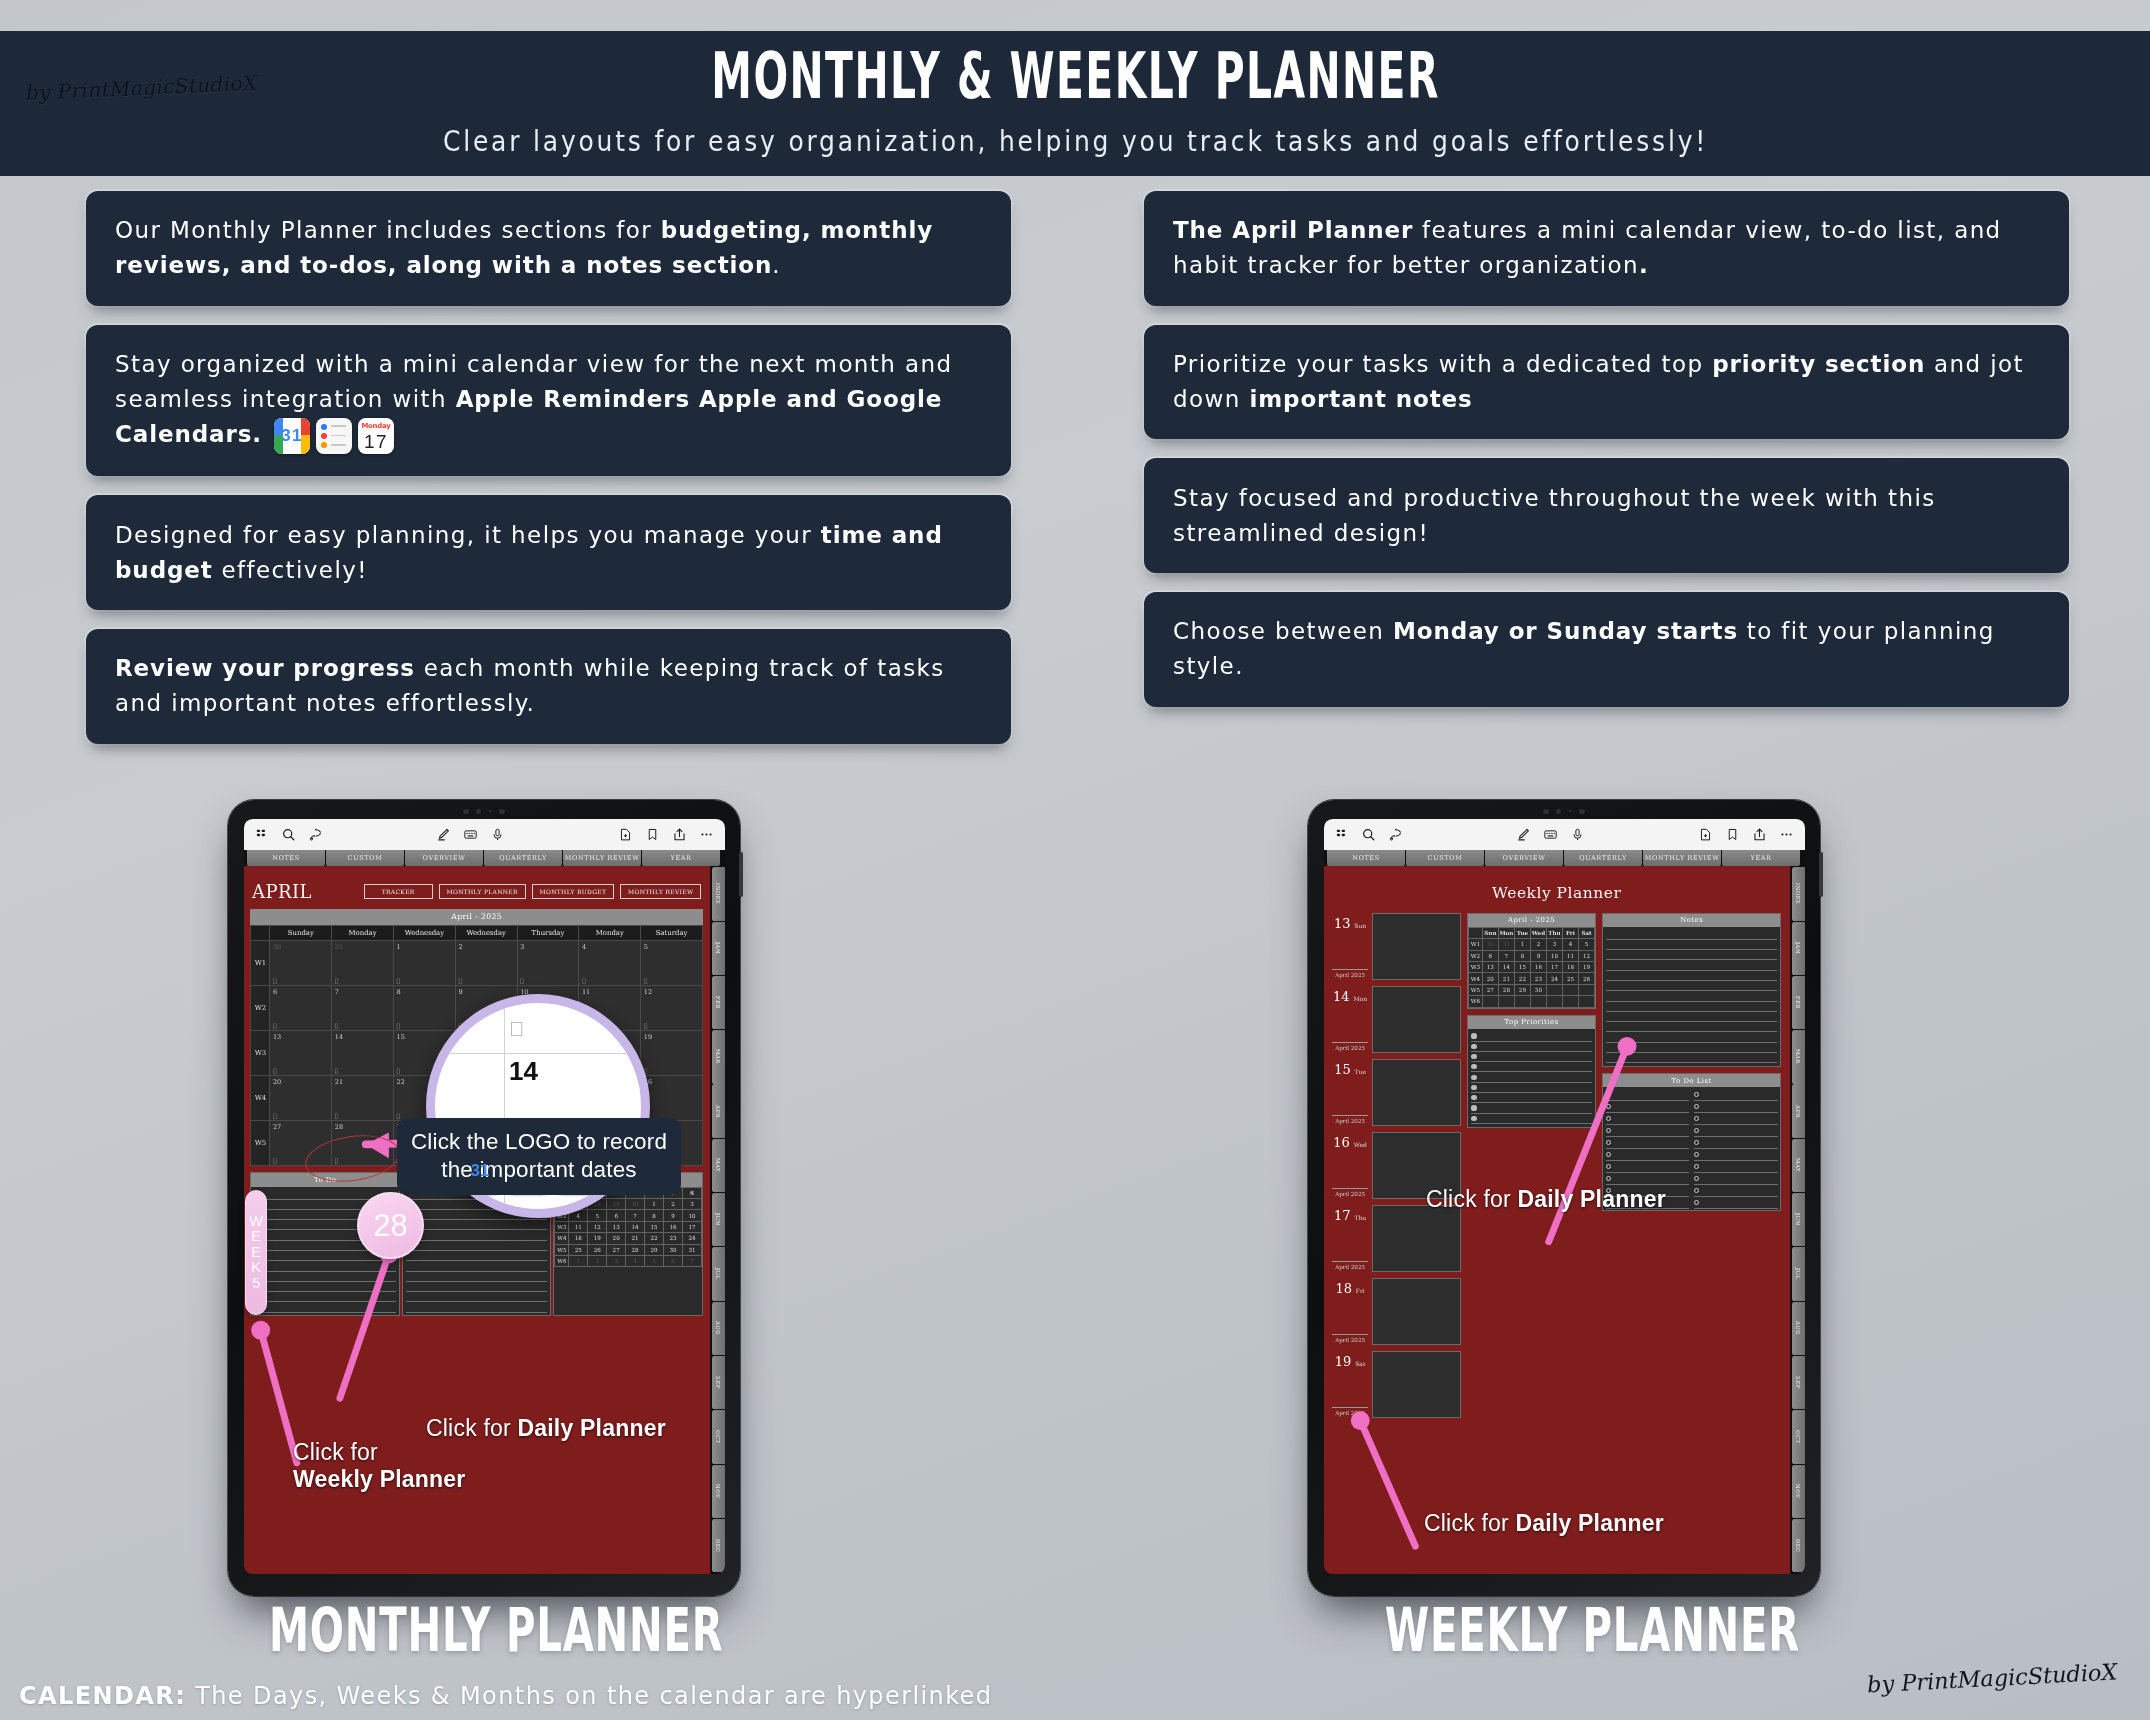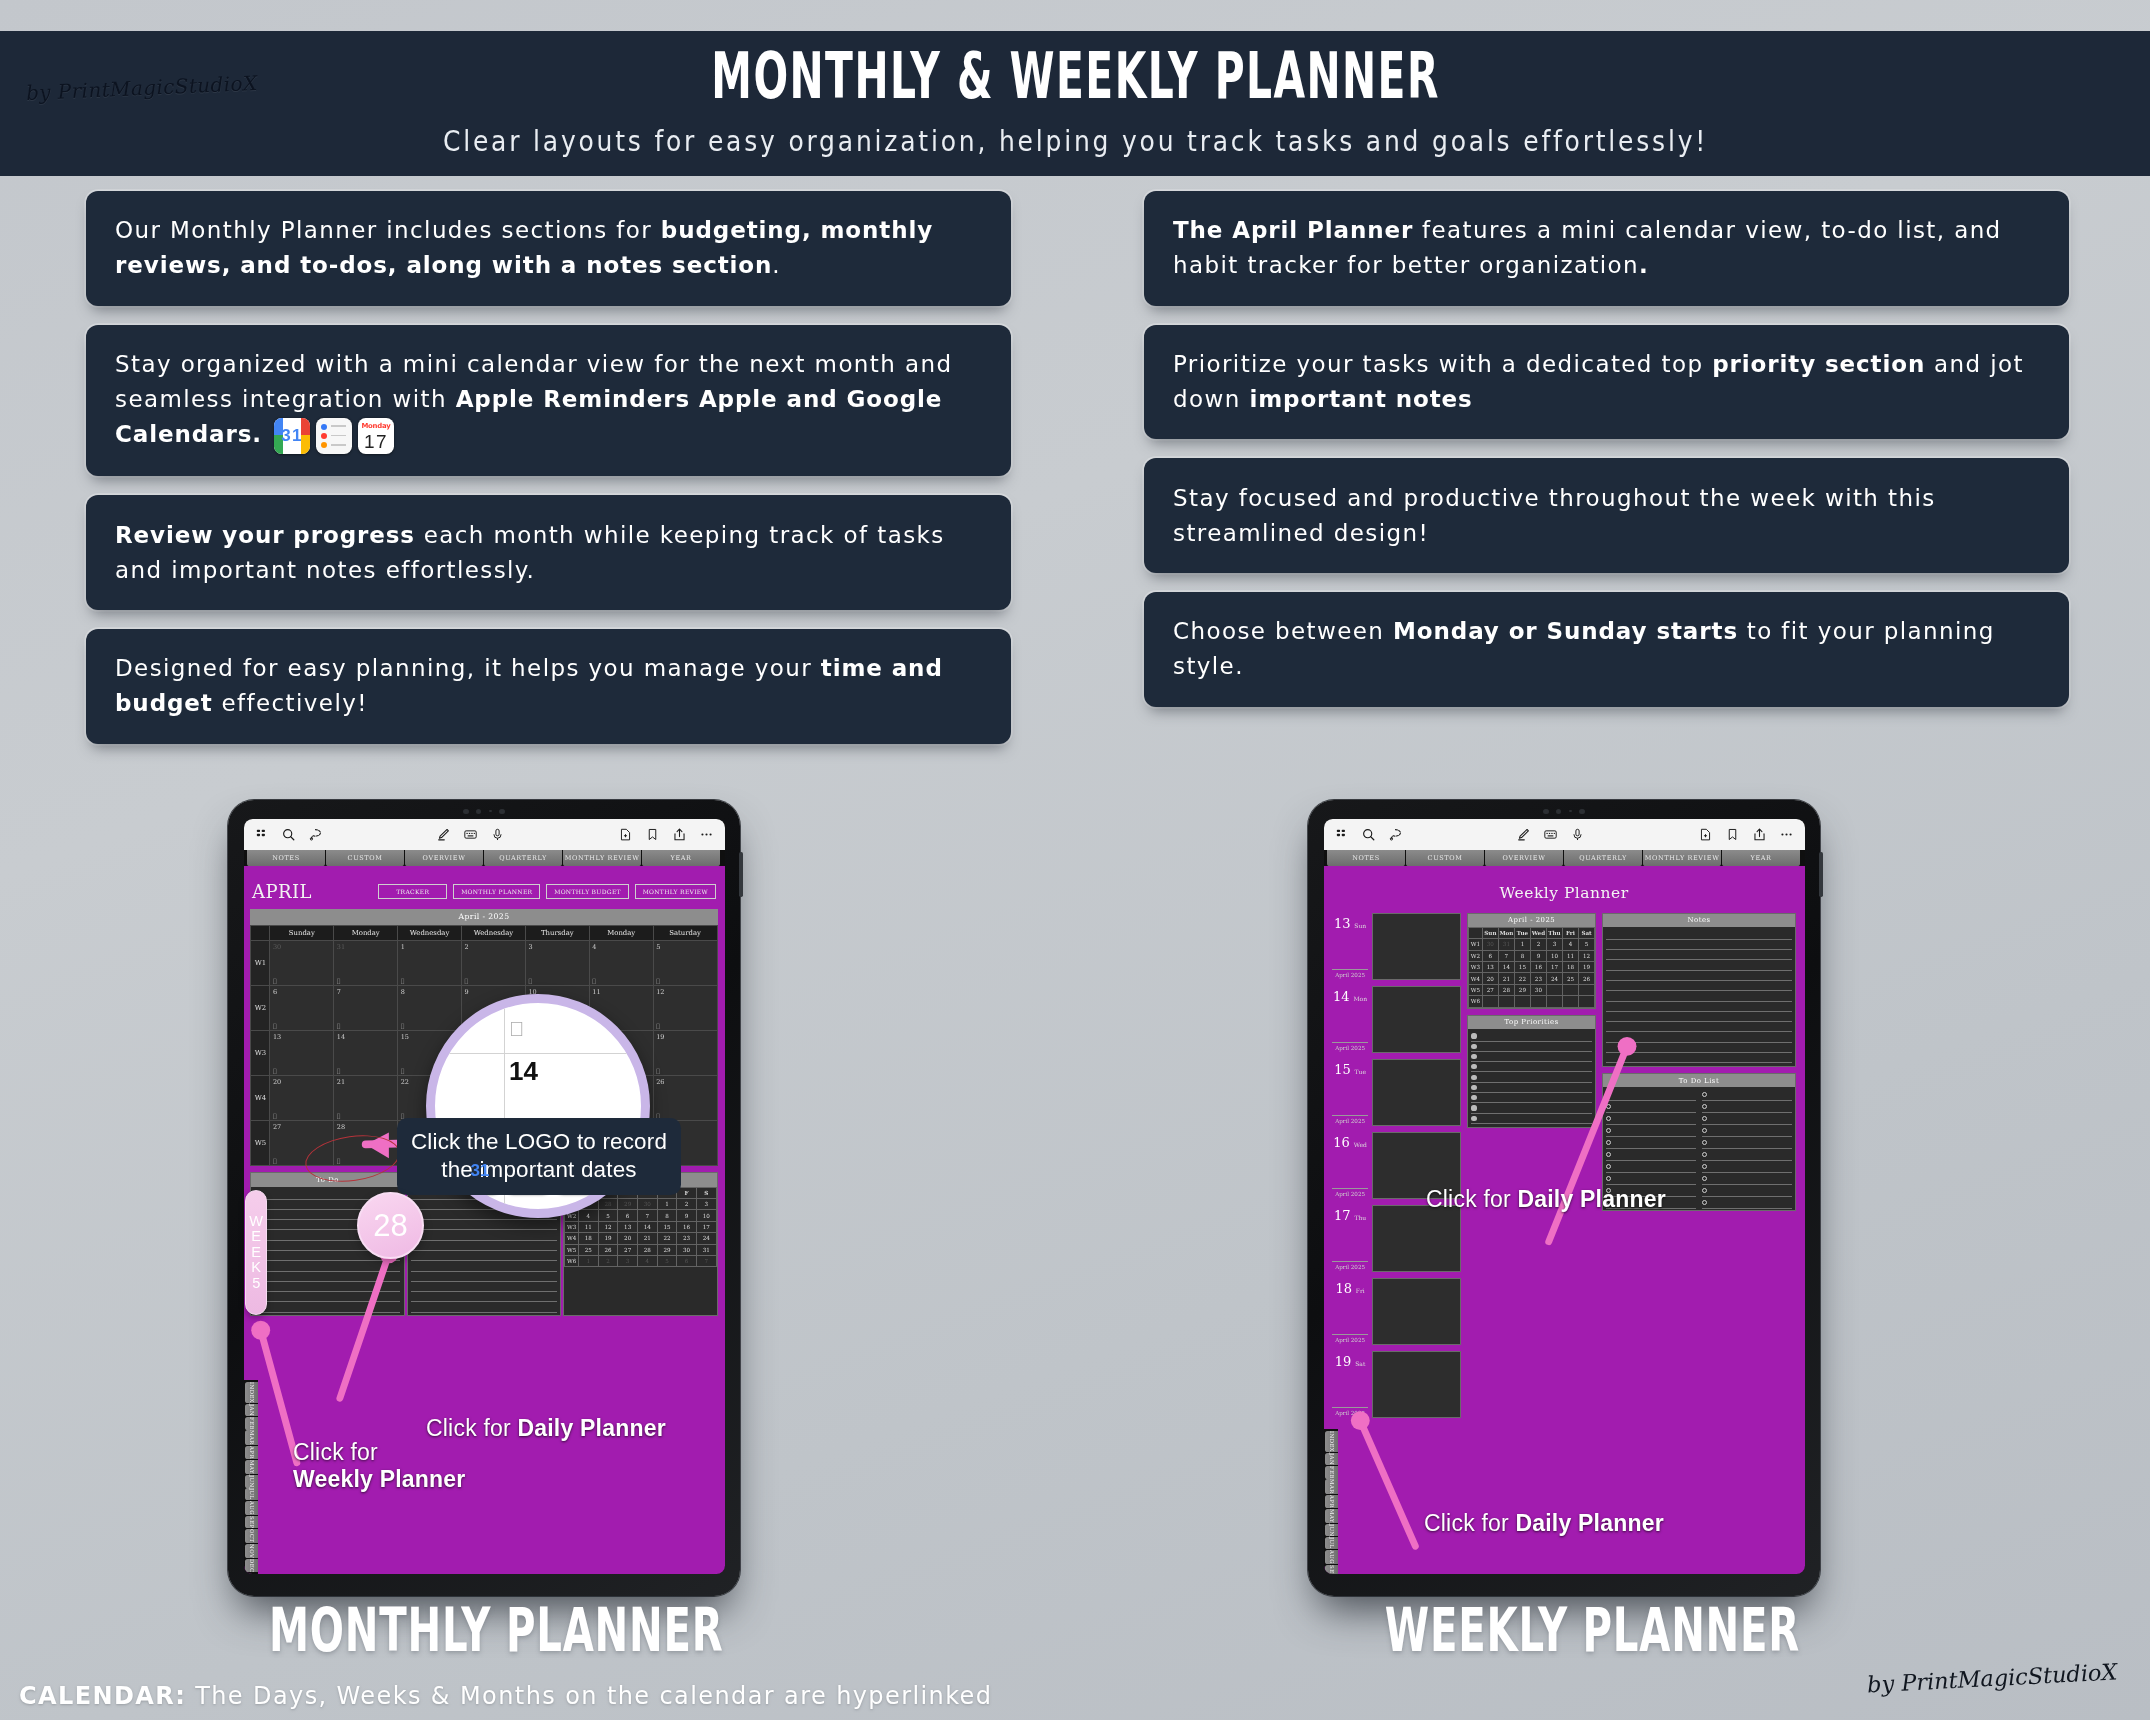--- a/index.html
+++ b/index.html
@@ -100,21 +100,21 @@
   .appbar .spacer { flex:1; }
   .tbicon { width:13px; height:13px; color:#1b1b1b; display:block; }
 
   
   .nbtabs { display:flex; height:15.5px; background:#0f0f0f; padding:0 3.4px; }
   .nbtab { flex:1; background:linear-gradient(180deg,#8b8b8b,#6d6d6d);
            color:#e9e9e9; font-family:"DejaVu Serif",serif; font-size:6.5px;
            display:flex; align-items:center; justify-content:center; letter-spacing:0.6px;
            margin-right:0.9px; border-radius:0 0 2.6px 2.6px; }
 
-  .page { position:relative; height:calc(100% - 46px); background:#a21caf; display:flex;flex-direction:column; }
+  .page { position:relative; height:calc(100% - 46px); background:#7f1d1d; display:flex; }
   .page-body { flex:1; padding:6.9px 6.9px 5.2px 6.9px; min-width:0; }
 
   
   .mtabs { width:14.6px; background:#101010; display:flex; flex-direction:column; padding:1.7px 0; gap:0.9px; }
   .mtab { flex:1; background:linear-gradient(90deg,#8e8e8e,#6e6e6e); color:#efefef;
           font-family:"DejaVu Serif",serif; font-size:5.3px; letter-spacing:0.5px;
           writing-mode:vertical-rl; text-orientation:mixed;
           display:flex; align-items:center; justify-content:center; border-radius:2.6px 0 0 2.6px; margin-left:1.7px;}
 
   
@@ -263,22 +263,22 @@
           <span class="appicon remind">
             <i></i>
             <i></i>
             <i></i>
           </span>
           <span class="appicon acal">
             <span class="m">Monday</span>
             <span class="d">17</span>
           </span>
         </span></div>
+      <div class="card"><span>Designed for easy planning, it helps you manage your </span><b>time and budget</b><span> effectively!</span></div>
       <div class="card"><b>Review your progress</b><span> each month while keeping track of tasks and important notes effortlessly.</span></div>
-      <div class="card"><span>Designed for easy planning, it helps you manage your </span><b>time and budget</b><span> effectively!</span></div>
     </div>
   <div class="col col-right" id="col-right">
       <div class="card"><b>The April Planner</b><span> features a mini calendar view, to-do list, and habit tracker for better organization</span><b>.</b></div>
       <div class="card"><span>Prioritize your tasks with a dedicated top </span><b>priority section</b><span> and jot down </span><b>important notes</b></div>
       <div class="card"><span>Stay focused and productive throughout the week with this streamlined design!</span></div>
       <div class="card"><span>Choose between </span><b>Monday or Sunday starts</b><span> to fit your planning style.</span></div>
     </div>
 </div>
 
 <div class="tablet tablet-left">

